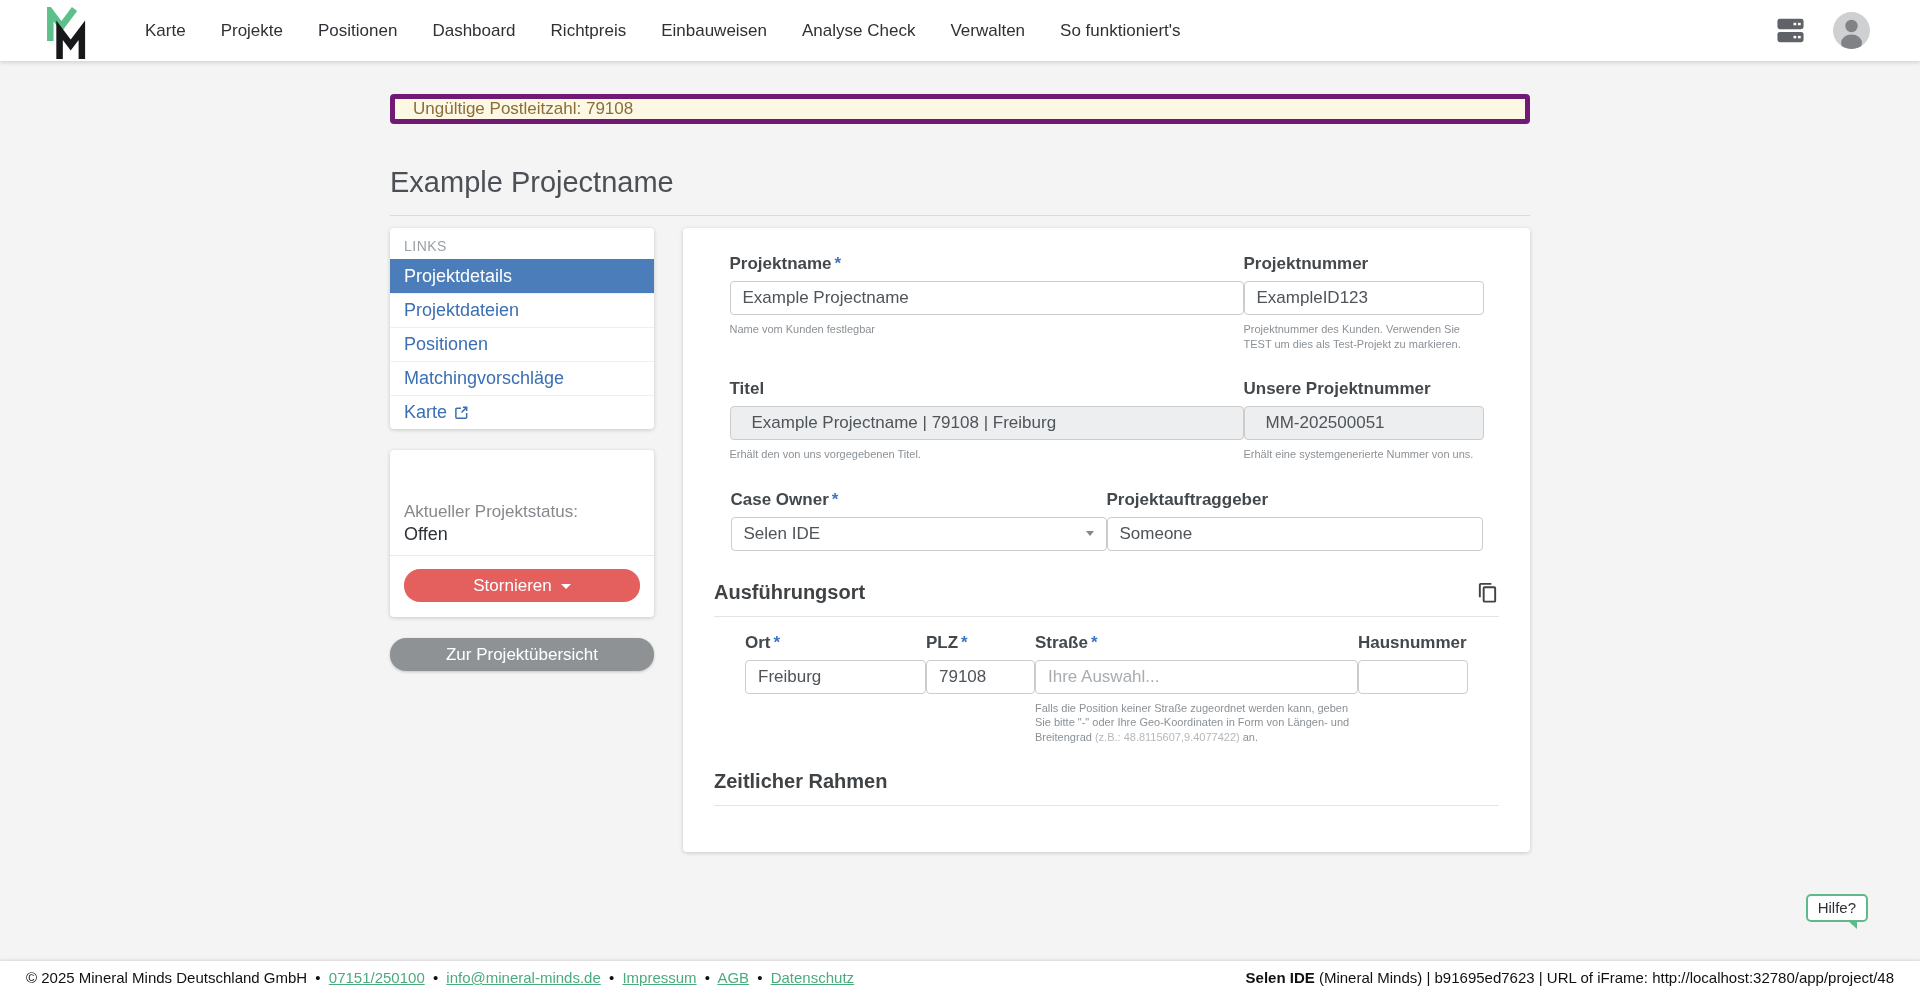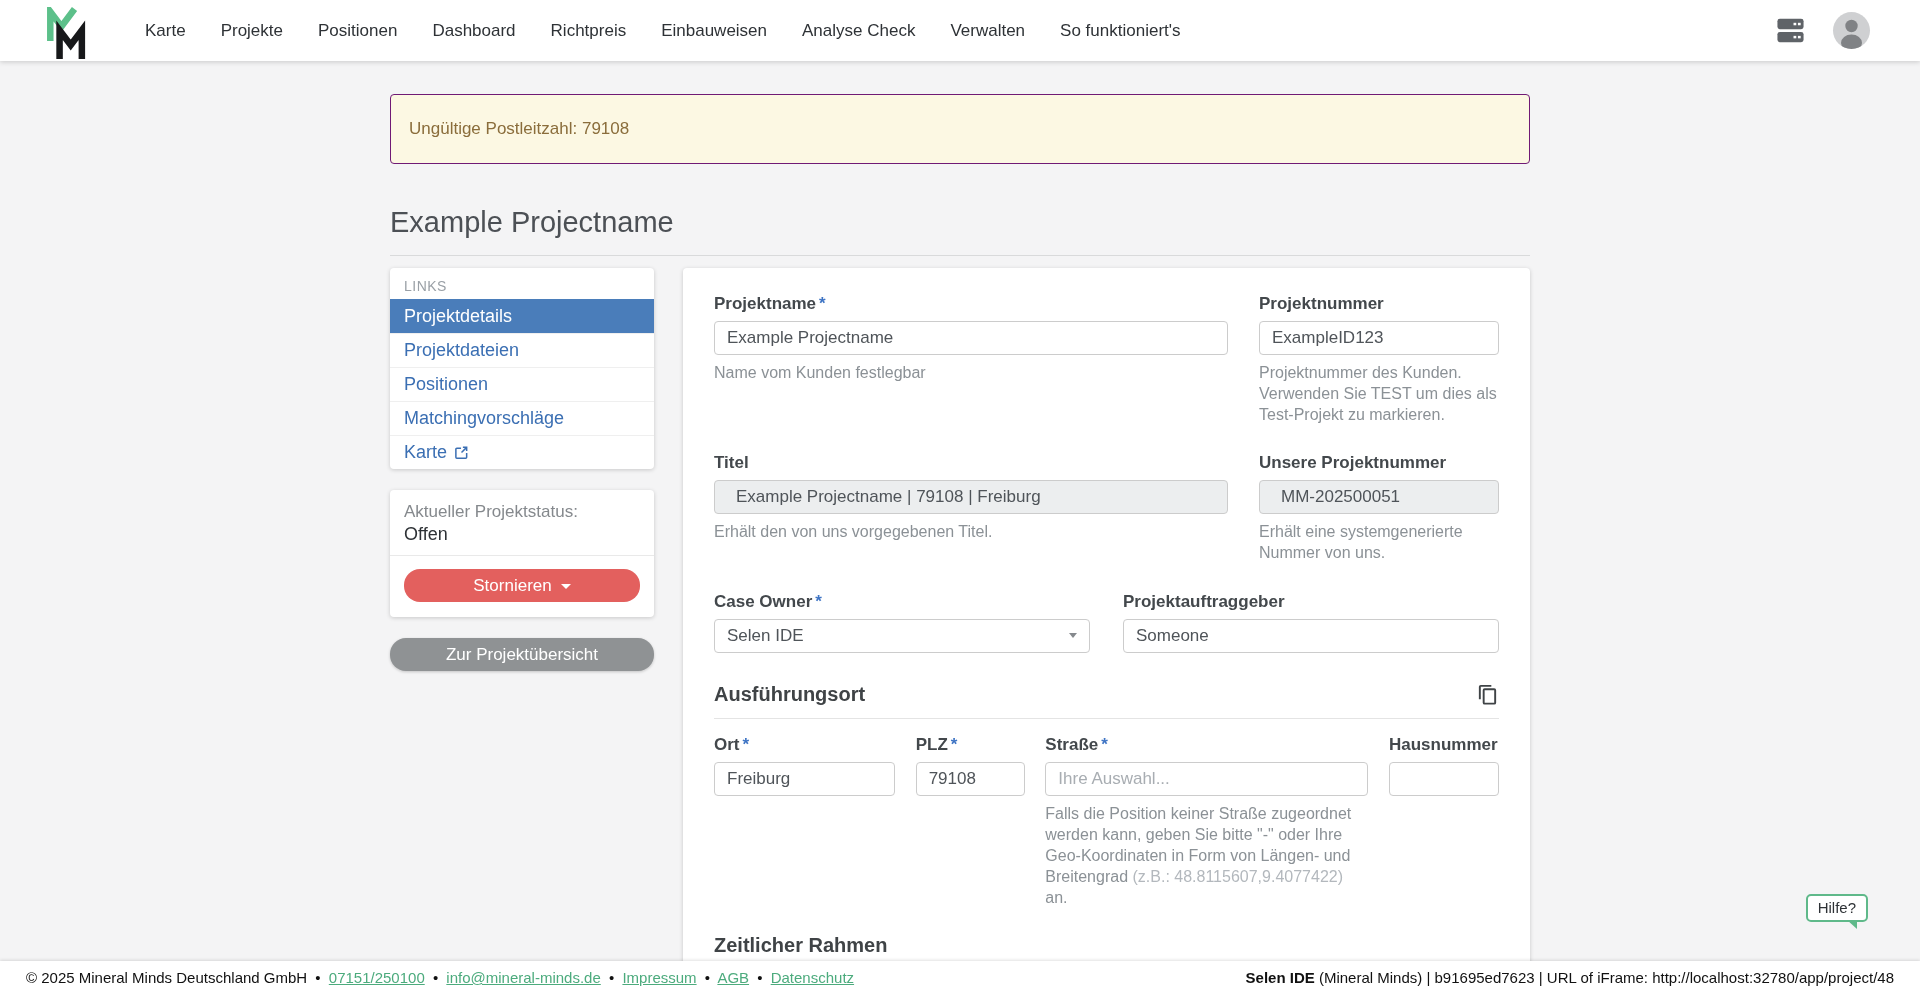--- a/index.html
+++ b/index.html
@@ -24,71 +24,71 @@
     font-size:17px; color:#2e3236; text-decoration:none; font-weight:500;
     white-space:nowrap;
   }
   .nav-right { margin-left:auto; display:flex; align-items:center; gap:26px; }
   .icon-btn { background:none; border:none; cursor:pointer; display:flex; align-items:center; }
   .avatar-wrap { width:37px; height:37px; border-radius:50%; background:#cfd0d2; overflow:hidden; display:flex; align-items:flex-end; justify-content:center; }
   
   .main-area { flex:1; overflow:hidden; padding-top:33px; }
   .container { width:1140px; margin:0 auto; }
   .alert-warning {
-    background:#fcf8e3; border:1px solid #701a75; border-radius:4px;
-    padding:24px 18px; color:#8a6d3b; font-size:17px;
+    background:#fcf8e3; border:5px solid #701a75; border-radius:4px;
+    padding:0 18px; color:#8a6d3b; font-size:17px;
   }
   .page-title {
     margin-top:42px; font-size:29px; font-weight:400; color:#4c5055;
     padding-bottom:16px; border-bottom:1px solid #d9dadb;
   }
   .content-row { display:flex; margin-top:12px; align-items:flex-start; }
   .left-col { width:264px; flex-shrink:0; }
   .right-col { flex:1; margin-left:29px; }
   .card { background:#fff; border-radius:4px; box-shadow:0 1px 4px rgba(0,0,0,.18); }
   
   .links-header { padding:10px 14px 5px; font-size:14px; letter-spacing:.5px; color:#9aa0a6; }
   .links-list a {
     display:flex; align-items:center; gap:7px;
     padding:6px 14px; font-size:18px; color:#3b6fb3; text-decoration:none; font-weight:500;
     border-top:1px solid #efefef;
   }
   .links-list a.active { background:#4a7dba; color:#fff; border-top-color:#4a7dba; }
   .links-list a:last-child { border-radius:0 0 4px 4px; }
   
   .status-card { margin-top:21px; padding:12px 14px 15px; }
-  .status-label { font-size:17px; color:#85898d; }
+  .status-label { font-size:17px; color:#85898d;margin-top:40px; }
   .status-value { font-size:18px; font-weight:normal; color:#2e3236; margin-top:2px; padding-bottom:10px; }
   .status-divider { border-top:1px solid #e9e9e9; margin:0 -14px 13px; }
   .btn { border:none; cursor:pointer; border-radius:16px; font-family:inherit; }
   .btn-danger {
     width:100%; height:33px; background:#e3605e; color:#fff; font-size:17px;
     display:flex; align-items:center; justify-content:center; gap:9px;
   }
   .caret-down { width:0; height:0; border-left:5px solid transparent; border-right:5px solid transparent; border-top:5px solid #fff; margin-top:2px; }
   .btn-overview {
     margin-top:21px; width:100%; height:33px; background:#8f9294; color:#fff; font-size:17px;
     box-shadow:0 1px 3px rgba(0,0,0,.2);
   }
   
   .form-card { padding:26px 31px 30px; }
-  .form-row { display:flex; justify-content:space-between; margin-bottom:28px; }
+  .form-row { display:flex; justify-content:center; margin-bottom:28px; }
   .col-main { width:514px; }
   .col-side { width:240px; }
   .col-half { width:376px; }
   .w-ort { width:181px; } .w-plz { width:109px; } .w-str { width:323px; } .w-hnr { width:110px; }
   label.f-label { display:block; font-size:17px; font-weight:bold; color:#43484c; margin-bottom:7px; }
   .req { color:#3e74c4; margin-left:3px; }
   .f-input {
     width:100%; height:34px; border:1px solid #ccc; border-radius:4px;
     padding:0 12px; font-size:17px; color:#4f5459; font-family:inherit; background:#fff;
   }
   .f-input::placeholder { color:#a8adb2; }
   .f-input.readonly { background:#eceeef;padding-left:21px; }
-  .help { font-size:16px; color:#8b9196; margin-top:7px; line-height:1.32; }
+  .help { font-size:11px; color:#8b9196; margin-top:7px; line-height:1.32; }
   .help .lighter { color:#b3b8bd; }
   .select-box {
     width:100%; height:34px; border:1px solid #ccc; border-radius:4px; background:#fff;
     display:flex; align-items:center; justify-content:space-between; padding:0 12px;
     font-size:17px; color:#4f5459; cursor:pointer;
   }
   .select-caret { width:0; height:0; border-left:4.5px solid transparent; border-right:4.5px solid transparent; border-top:5px solid #85898d; }
   .section-head { display:flex; align-items:center; justify-content:space-between; margin-top:2px; }
   .section-head h2 { font-size:20px; font-weight:bold; color:#3f4346; }
   .section-hr { border:none; border-top:1px solid #e4e4e4; margin:12px 0 16px; }

